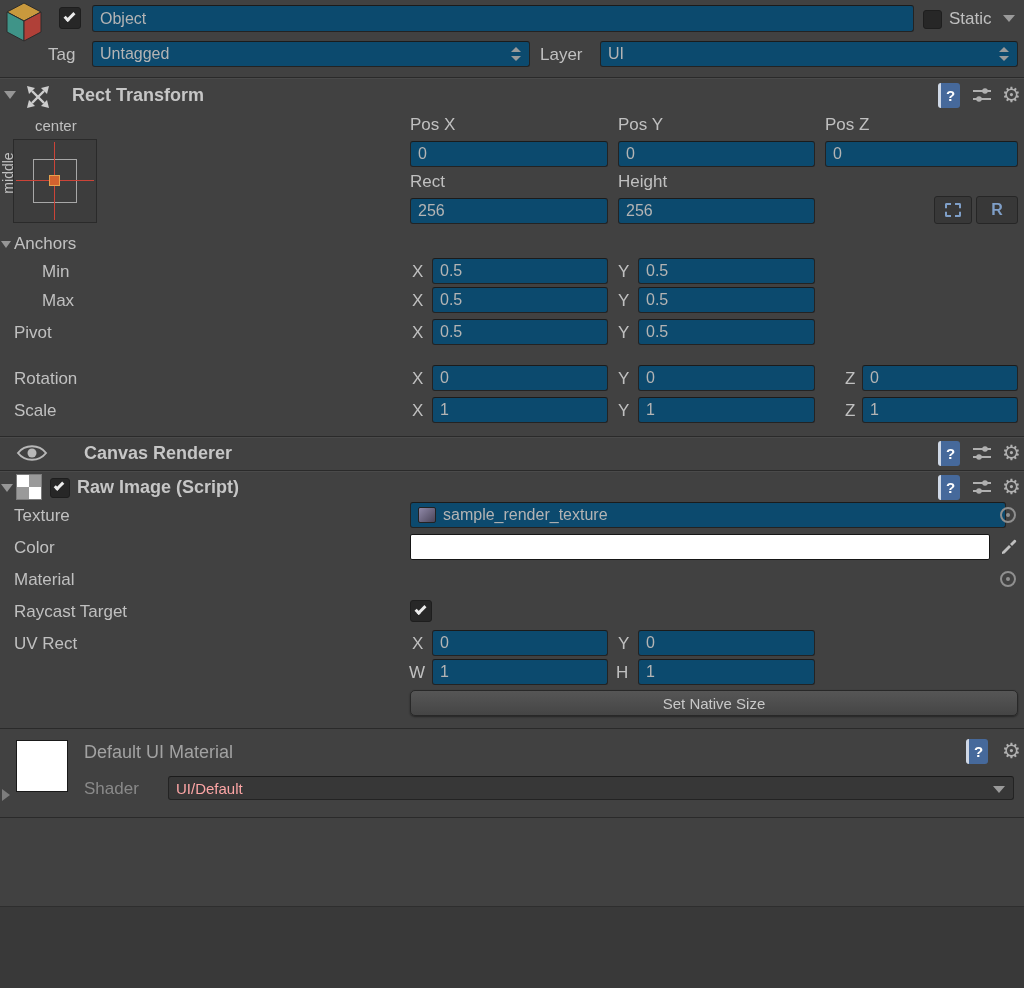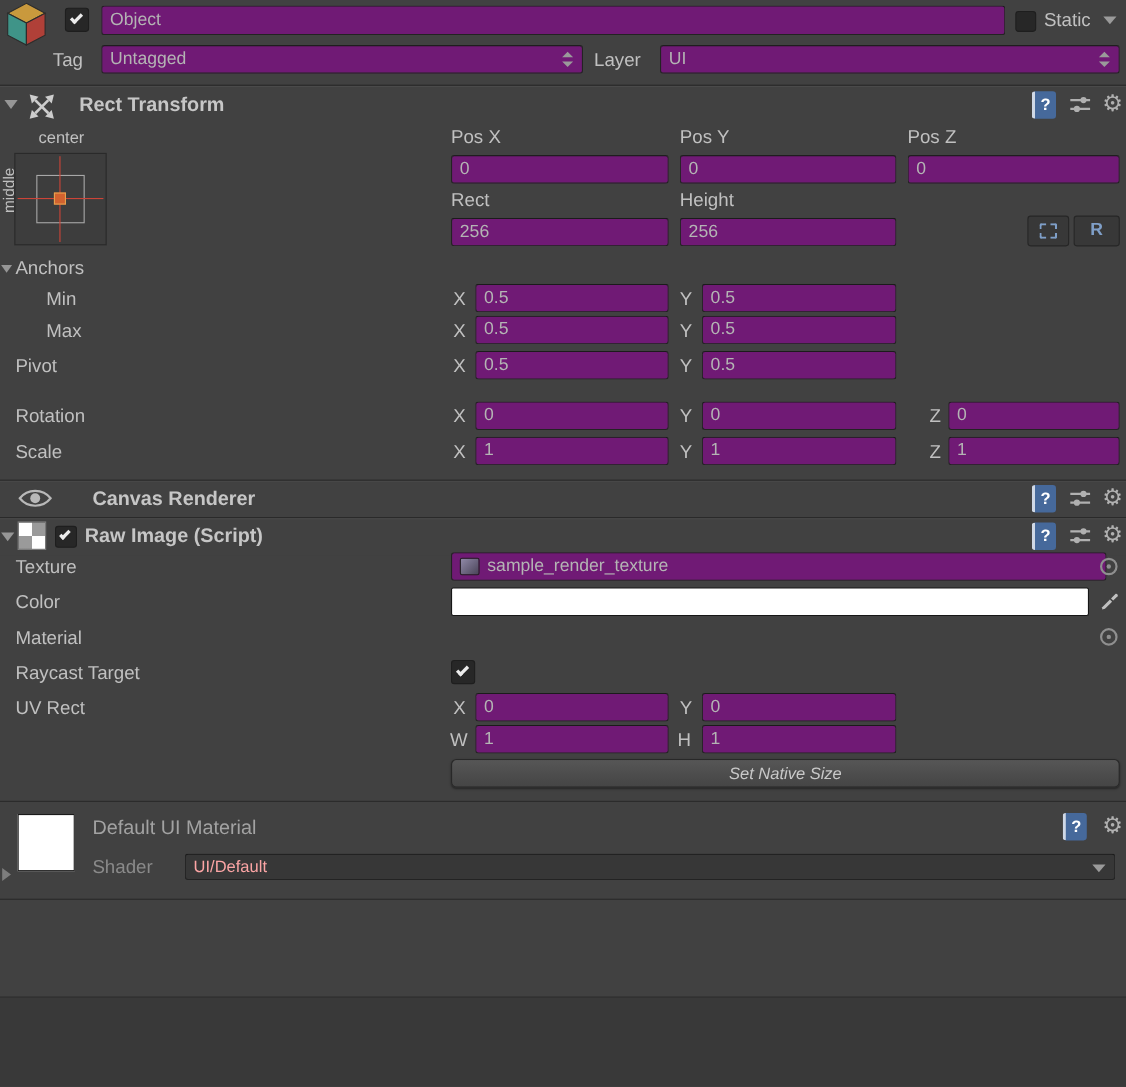--- a/index.html
+++ b/index.html
@@ -2,21 +2,21 @@
 <html><head>
 <meta charset="utf-8">
 <style>
   *{margin:0;padding:0;box-sizing:border-box;}
   html,body{width:1024px;height:988px;}
   body{background:#414141;font-family:"Liberation Sans",sans-serif;overflow:hidden;}
   #inspector{position:relative;width:1024px;height:988px;background:#414141;overflow:hidden;}
   .abs{position:absolute;}
   .lbl{position:absolute;color:#c0c0c0;font-size:17px;white-space:nowrap;}
   .lbl.dim{color:#8a8a8a;}
-  .field{position:absolute;background:#701a75;border:1px solid #232323;border-top-color:#1b1b1b;
+  .field{position:absolute;background:#0c4a6e;border:1px solid #232323;border-top-color:#1b1b1b;
          border-radius:3px;color:#b4b4b4;font-size:16px;padding:0 7px;display:flex;align-items:center;
          height:26px;overflow:hidden;white-space:nowrap;}
   .chk{position:absolute;background:#272727;border:1px solid #1e1e1e;border-radius:3px;}
   .chkmark{position:absolute;width:11px;height:6px;border-left:3px solid #ececec;border-bottom:3px solid #ececec;
            transform:rotate(-45deg);}
   .comp-header{position:absolute;left:0;width:1024px;height:35px;background:#414141;
                border-top:1px solid #2a2a2a;box-shadow:inset 0 1px 0 rgba(255,255,255,.05);}
   .comp-title{position:absolute;font-size:18px;font-weight:bold;color:#c6c6c6;white-space:nowrap;}
   .tri-down{position:absolute;width:0;height:0;border-left:6px solid transparent;border-right:6px solid transparent;
             border-top:8px solid #969696;}
@@ -30,21 +30,21 @@
         color:#fff;font-size:15px;font-weight:bold;display:flex;align-items:center;justify-content:center;}
   .picker{position:absolute;width:16px;height:16px;border:2px solid #8f8f8f;border-radius:50%;
           display:flex;align-items:center;justify-content:center;}
   .picker::after{content:"";width:4px;height:4px;border-radius:50%;background:#8f8f8f;}
   .updown{position:absolute;right:8px;top:50%;transform:translateY(-50%);width:10px;height:14px;}
   .updown::before{content:"";position:absolute;top:0;left:0;border-left:5px solid transparent;
                   border-right:5px solid transparent;border-bottom:5px solid #9a9a9a;}
   .updown::after{content:"";position:absolute;bottom:0;left:0;border-left:5px solid transparent;
                  border-right:5px solid transparent;border-top:5px solid #9a9a9a;}
   .btn{position:absolute;background:linear-gradient(#565656,#454545);border:1px solid #282828;border-radius:5px;
-       color:#c8c8c8;display:flex;align-items:center;justify-content:center;box-shadow:0 1px 2px rgba(0,0,0,.45);font-style:italic;}
+       color:#c8c8c8;display:flex;align-items:center;justify-content:center;box-shadow:0 1px 2px rgba(0,0,0,.45);}
   .divider{position:absolute;left:0;width:1024px;height:1px;background:#2a2a2a;}
 </style>
 </head>
 <body>
 
 <div id="inspector">
 
   <svg class="abs" style="left:3px;top:1px" width="42" height="42" viewBox="0 0 42 42">
     <polygon points="21,2 38,11 21,20 4,11" fill="#c9993d" stroke="#2c2c2c" stroke-width="1"></polygon>
     <polygon points="4,11 21,20 21,40 4,31" fill="#3f9488" stroke="#2c2c2c" stroke-width="1"></polygon>

